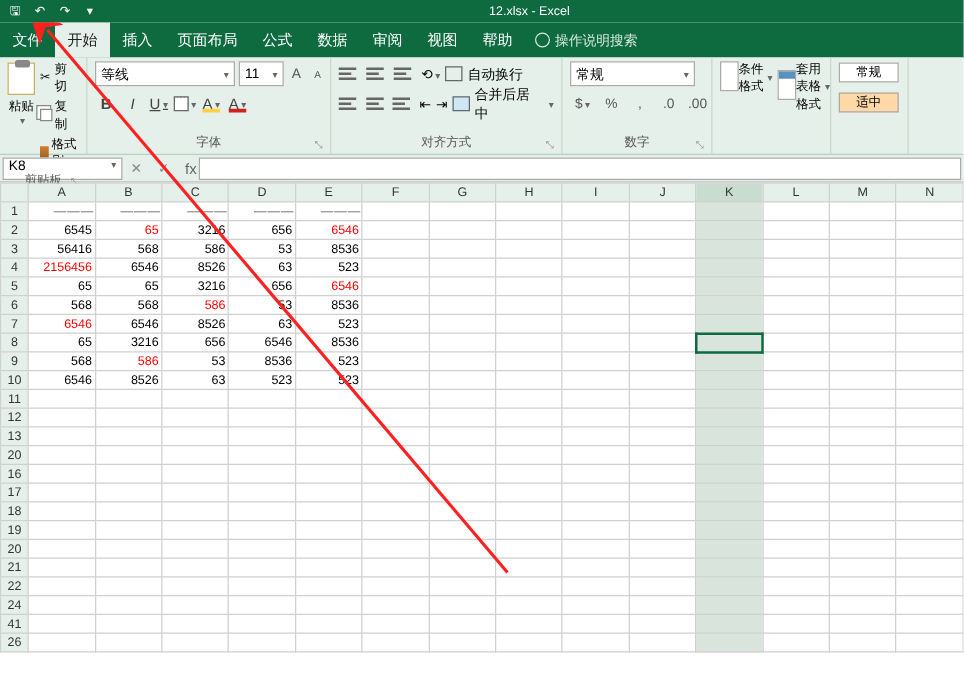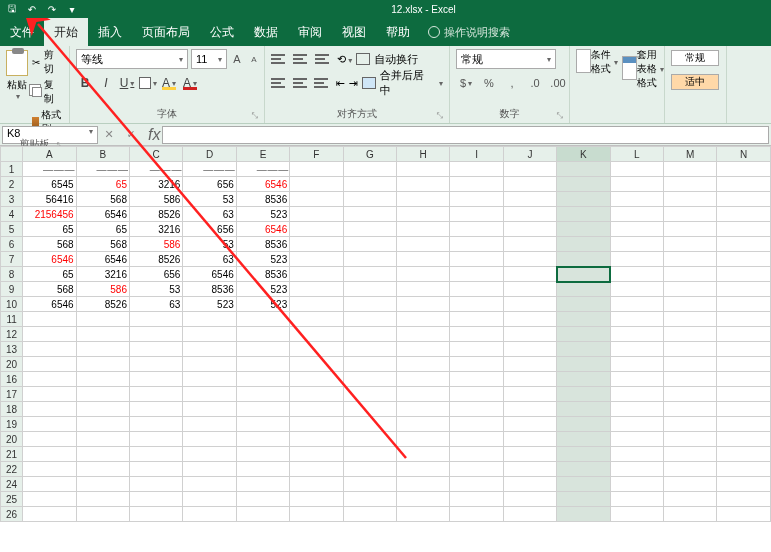--- a/index.html
+++ b/index.html
@@ -69,21 +69,21 @@
 .styles .sico.tbl { background: linear-gradient(#5a90c0,#5a90c0) 0 0/100% 6px no-repeat, #fff; }
 
 .cellstyles { width: 62px; }
 .cellstyles .cs { width: 48px; height: 16px; border: 1px solid #aaa; display: flex; align-items: center; justify-content: center; font-size: 10px; margin: 2px 0; cursor: pointer; }
 .cs.normal { background: #fff; }
 .cs.good { background: #ffd8a8; }
 
 .namebox-row { background: #e6f0ea; height: 22px; border-bottom: 1px solid #c0c0c0; display: flex; align-items: center; }
 .namebox { width: 96px; background: #fff; border: 1px solid #aaa; margin-left: 2px; height: 18px; display: flex; align-items: flex-start; padding: 0 4px; font-size: 11px; }
 .fx-btn { width: 18px; color: #888; text-align: center; cursor: pointer; font-size: 11px; margin: 0 2px; }
-.fx { color: #666; font-style: italic; font-size: 16px; margin-left: 6px; }
+.fx { color: #666; font-size: 12px; margin-left: 6px; }
 .formula { flex: 1; background: #fff; border: 1px solid #aaa; margin: 0 2px; height: 18px; }
 
 .grid-wrap { position: relative; height: 406px; overflow: hidden; }
 table.sheet { border-collapse: collapse; table-layout: fixed; width: 771px; }
 table.sheet th, table.sheet td { border: 1px solid #d0d0d0; height: 15px; font-size: 10px; padding: 0 2px; }
 table.sheet th { background: #e6f0ea; font-weight: normal; color: #333; text-align: center; }
 table.sheet th.rowh { width: 22px; }
 table.sheet th.colh { width: 53px; }
 table.sheet td { text-align: right; background: #fff; }
 table.sheet td.red { color: #ff0000; }
@@ -678,21 +678,21 @@
           <td class=""></td>
           <td class=""></td>
           <td class=""></td>
           <td class=""></td>
           <td class="colK"></td>
           <td class=""></td>
           <td class=""></td>
           <td class=""></td>
         </tr>
         <tr>
-          <th class="rowh">25</th>
+          <th class="rowh">41</th>
           <td class=""></td>
           <td class=""></td>
           <td class=""></td>
           <td class=""></td>
           <td class=""></td>
           <td class=""></td>
           <td class=""></td>
           <td class=""></td>
           <td class=""></td>
           <td class=""></td>

